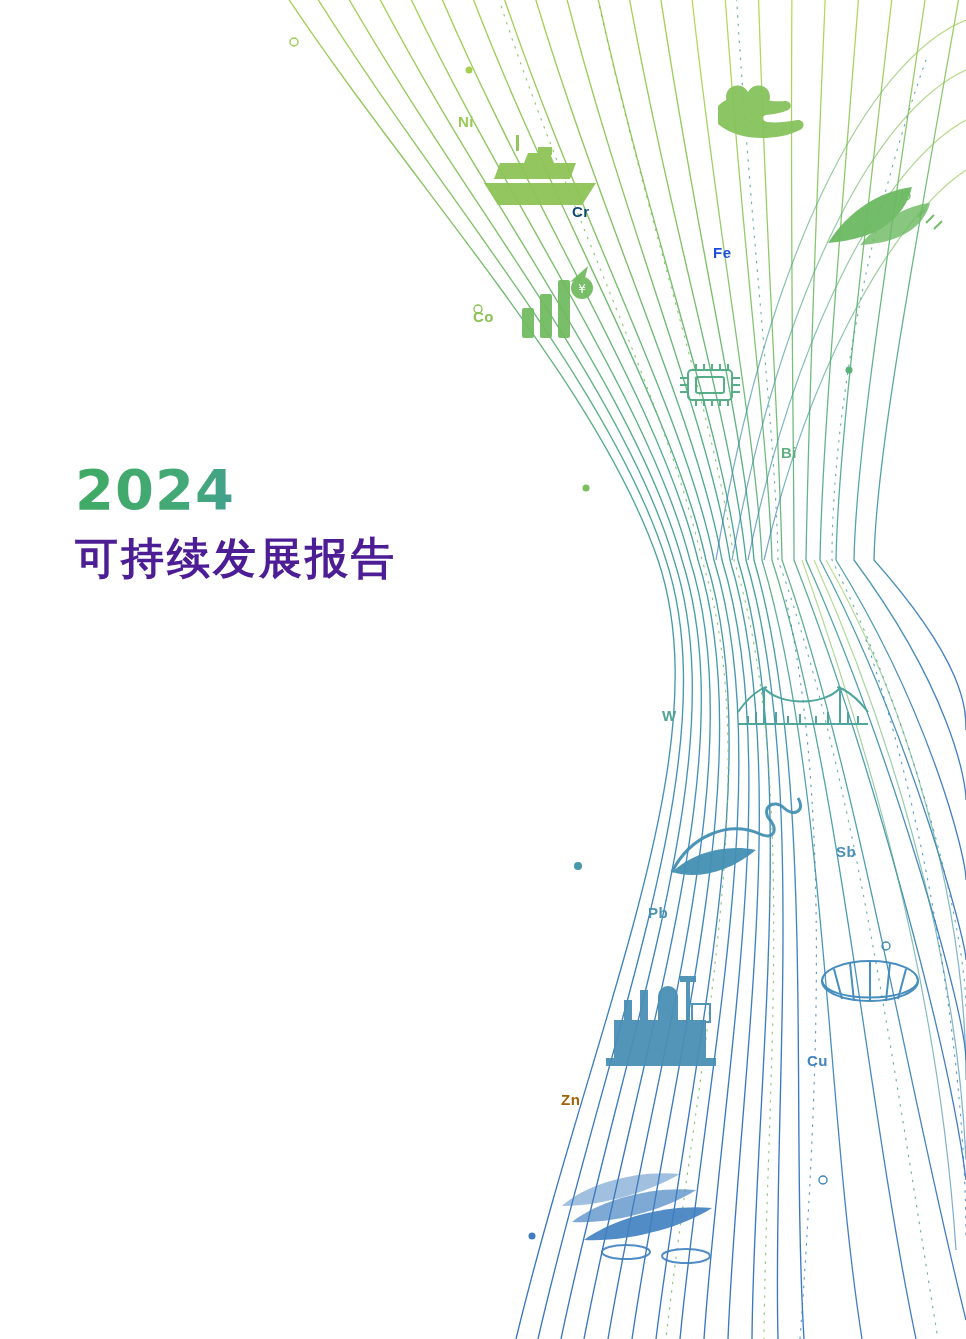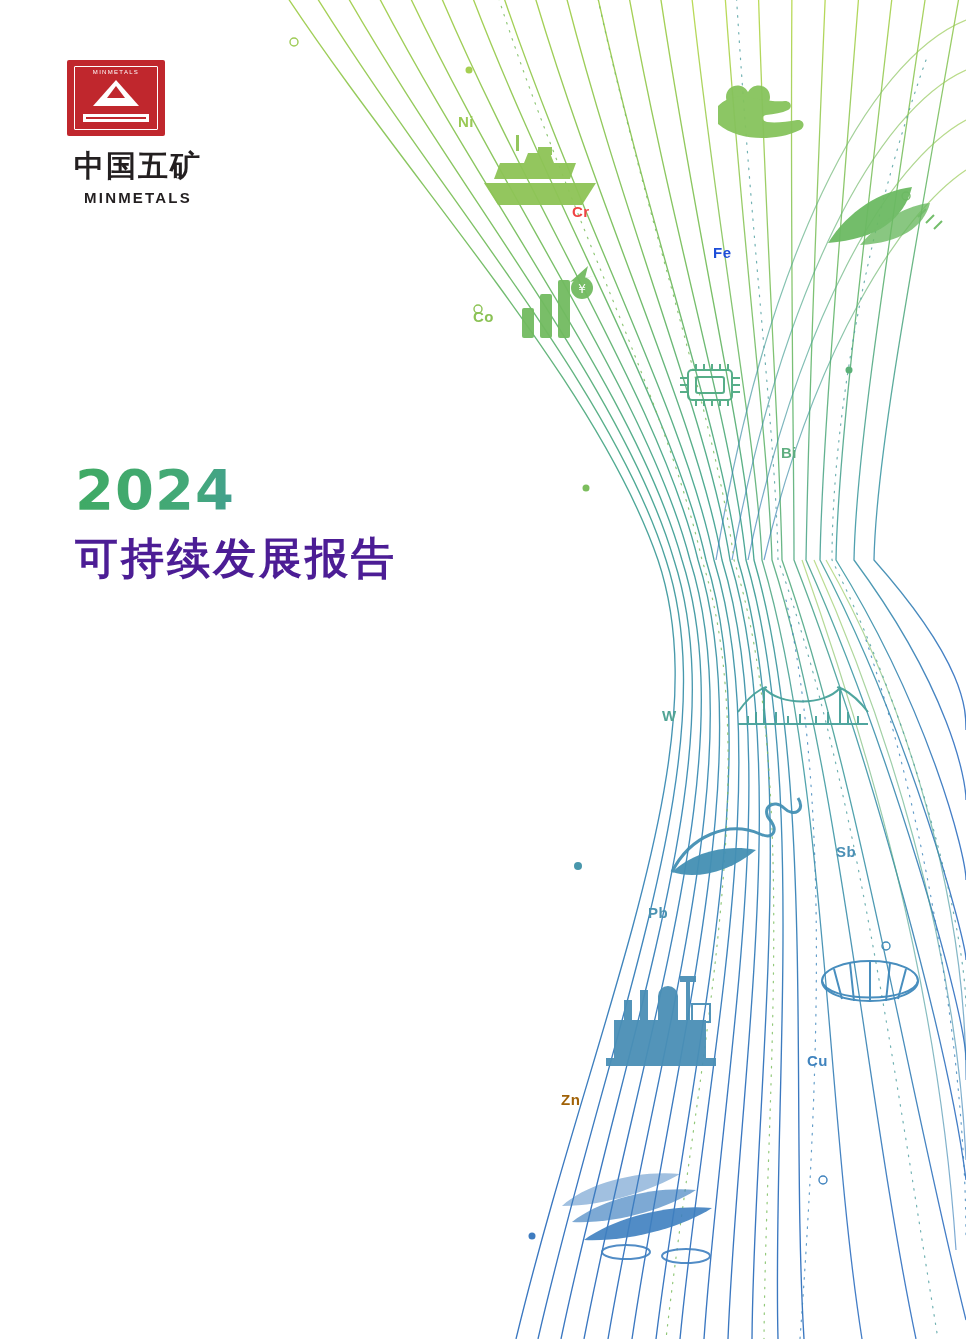--- a/index.html
+++ b/index.html
@@ -317,41 +317,30 @@
       <g transform="translate(290,1160)" fill="#3f80c0" opacity="0.9">
         <path d="M 6 46 C 30 24, 80 10, 124 14 C 96 30, 50 46, 6 46 z" opacity="0.55"></path>
         <path d="M 16 62 C 44 40, 96 26, 140 30 C 112 48, 62 64, 16 62 z" opacity="0.75"></path>
         <path d="M 28 80 C 58 58, 112 44, 156 48 C 128 66, 76 82, 28 80 z"></path>
         <ellipse cx="70" cy="92" rx="24" ry="7" fill="none" stroke="#3f80c0" stroke-width="2"></ellipse>
         <ellipse cx="130" cy="96" rx="24" ry="7" fill="none" stroke="#3f80c0" stroke-width="2"></ellipse>
       </g>
     </svg>
 
     <span class="elem-label" style="left:192px; top:113px; color:#9ac955;text-align:right;">Ni</span>
-    <span class="elem-label" style="left:306px; top:203px; color:#ef4444;">Cr</span>
+    <span class="elem-label" style="left:306px; top:203px; color:#0c4a6e;">Cr</span>
     <span class="elem-label" style="left:447px; top:244px; color:#1d4ed8;">Fe</span>
     <span class="elem-label" style="left:207px; top:308px; color:#8bc255;">Co</span>
     <span class="elem-label" style="left:515px; top:444px; color:#5fae80;">Bi</span>
     <span class="elem-label" style="left:396px; top:707px; color:#51a495;">W</span>
     <span class="elem-label" style="left:570px; top:843px; color:#4a8fb5;">Sb</span>
     <span class="elem-label" style="left:382px; top:904px; color:#4b93b2;">Pb</span>
     <span class="elem-label" style="left:541px; top:1052px; color:#3f83be;">Cu</span>
     <span class="elem-label" style="left:295px; top:1091px; color:#a16207;">Zn</span>
   </div>
 
-  <div class="logo-block">
-    <div class="logo-mark">
-      <div class="inner-ring"></div>
-      <div class="arc-text">MINMETALS</div>
-      <div class="mountain"></div>
-      <div class="mountain-notch"></div>
-      <div class="base-bar"></div>
-    </div>
-    <div class="logo-cn">中国五矿</div>
-    <div class="logo-en">MINMETALS</div>
-  </div>
 
   <div class="title-block">
     <div class="year">2024</div>
     <div class="subtitle">可持续发展报告</div>
   </div>
 
 </div>
 
 </body></html>

